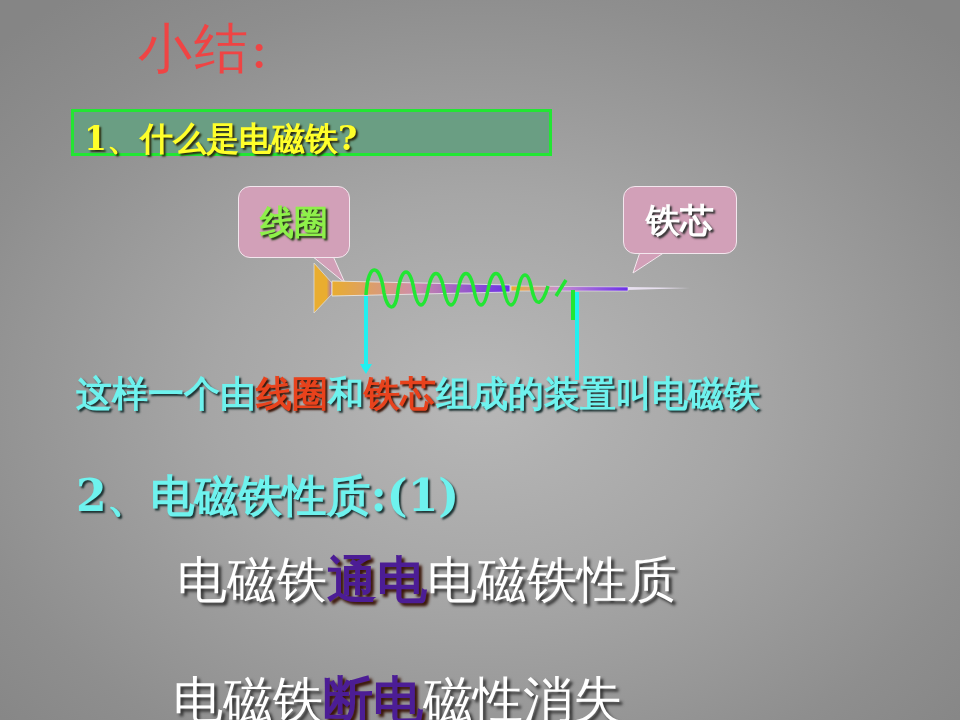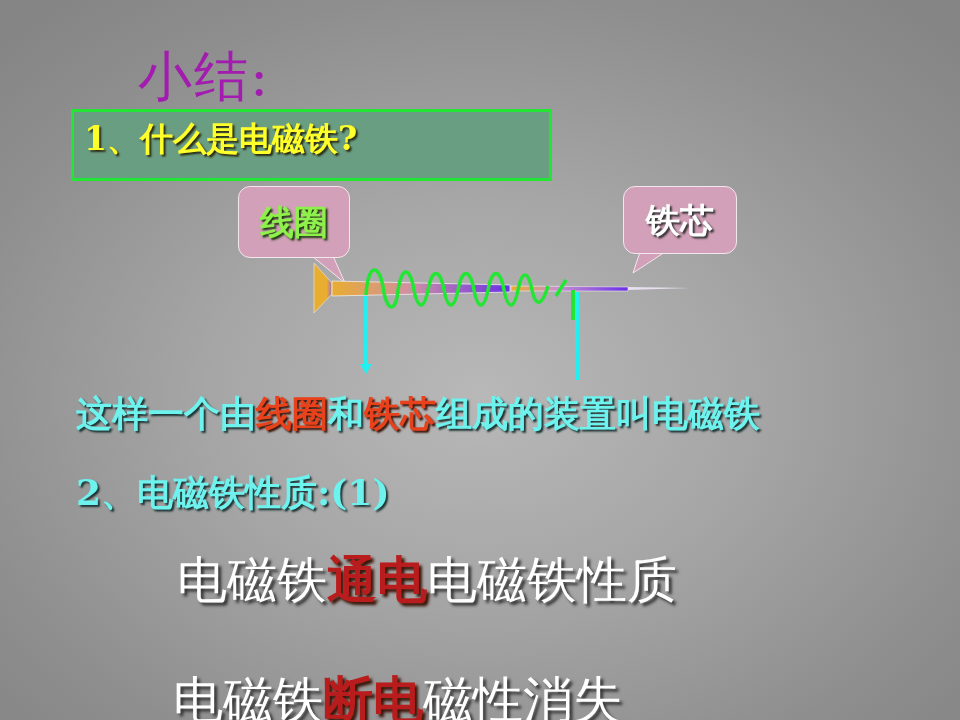--- a/index.html
+++ b/index.html
@@ -3,59 +3,58 @@
   <meta charset="utf-8">
   <style>
     html, body { margin: 0; padding: 0; }
     body {
       width: 960px; height: 720px; overflow: hidden; position: relative;
       background: radial-gradient(ellipse 70% 70% at 50% 55%, #b8b8b8 0%, #a6a6a6 40%, #8e8e8e 80%, #858585 100%);
       font-family: "DejaVu Serif", "Liberation Serif", serif;
     }
     .abs { position: absolute; }
     .title {
-      left: 138px; top: 22px; font-size: 54px; color: #a21caf;
+      left: 138px; top: 22px; font-size: 54px; color: #ef4444;
       font-family: "DejaVu Serif", "Liberation Serif", serif; letter-spacing: 2px;
       line-height: 1;
-      margin-top: 28px;
     }
     .qbox {
-      left: 71px; top: 109px; width: 481px; height: 72px;
+      left: 71px; top: 109px; width: 481px; height: 47px;
       background: #6a9e83; border: 3px solid #22e633; box-sizing: border-box; padding-left: 12px;
     }
     .qtext {
       position: absolute; left: 10px; top: 10px; font-size: 33px; color: #ffff2a;
       font-weight: bold; line-height: 1;
       text-shadow: 2px 2px 2px #2b2b10;
     }
     .callout {
       background: #d2a0b8; border: 1.5px solid #f3e7ee; border-radius: 12px;
       box-sizing: border-box; font-size: 34px; font-weight: bold; line-height: 1;
       display: flex; align-items: center; justify-content: center;
     }
     .callout-coil { left: 238px; top: 186px; width: 112px; height: 72px; color: #8ef04a;
       text-shadow: 2px 2px 2px #1f3a10; }
     .callout-core { left: 623px; top: 186px; width: 114px; height: 68px; color: #ffffff;
       text-shadow: 2px 2px 2px #333; }
     .line1 {
-      left: 76px; top: 396px; font-size: 36px; font-weight: bold; color: #6ef2ee;
-      text-shadow: 2px 2px 2px #1c3232; line-height: 1; white-space: nowrap; font-family: Liberation Serif, serif;
+      left: 76px; top: 375px; font-size: 36px; font-weight: bold; color: #6ef2ee;
+      text-shadow: 2px 2px 2px #1c3232; line-height: 1; white-space: nowrap;
     }
     .red { color: #e8421c; text-shadow: 2px 2px 2px #3a1508; }
     .line2 {
-      left: 76px; top: 474px; font-size: 36px; font-weight: bold; color: #6ef2ee;
+      left: 76px; top: 474px; font-size: 44px; font-weight: bold; color: #6ef2ee;
       text-shadow: 2px 2px 2px #1c3232; line-height: 1; white-space: nowrap;
     }
     .prop {
       font-size: 50px; color: #ffffff; line-height: 1; white-space: nowrap;
       text-shadow: 3px 3px 3px #333;
     }
     .prop1 { left: 177px; top: 555px; }
     .prop2 { left: 173px; top: 650px; margin-top: 25px; }
-    .prop .red { color: #b91c1c; font-weight: bold; text-shadow: 3px 3px 3px #3a1508; }
+    .prop .red { color: #4c1d95; font-weight: bold; text-shadow: 3px 3px 3px #3a1508; }
     svg.diagram { position: absolute; left: 0; top: 0; }
   </style>
 </head>
 <body>
 
 <div class="abs title">小结:</div>
 
 <div class="abs qbox">
   <div class="qtext">1、什么是电磁铁?</div>
 </div>

